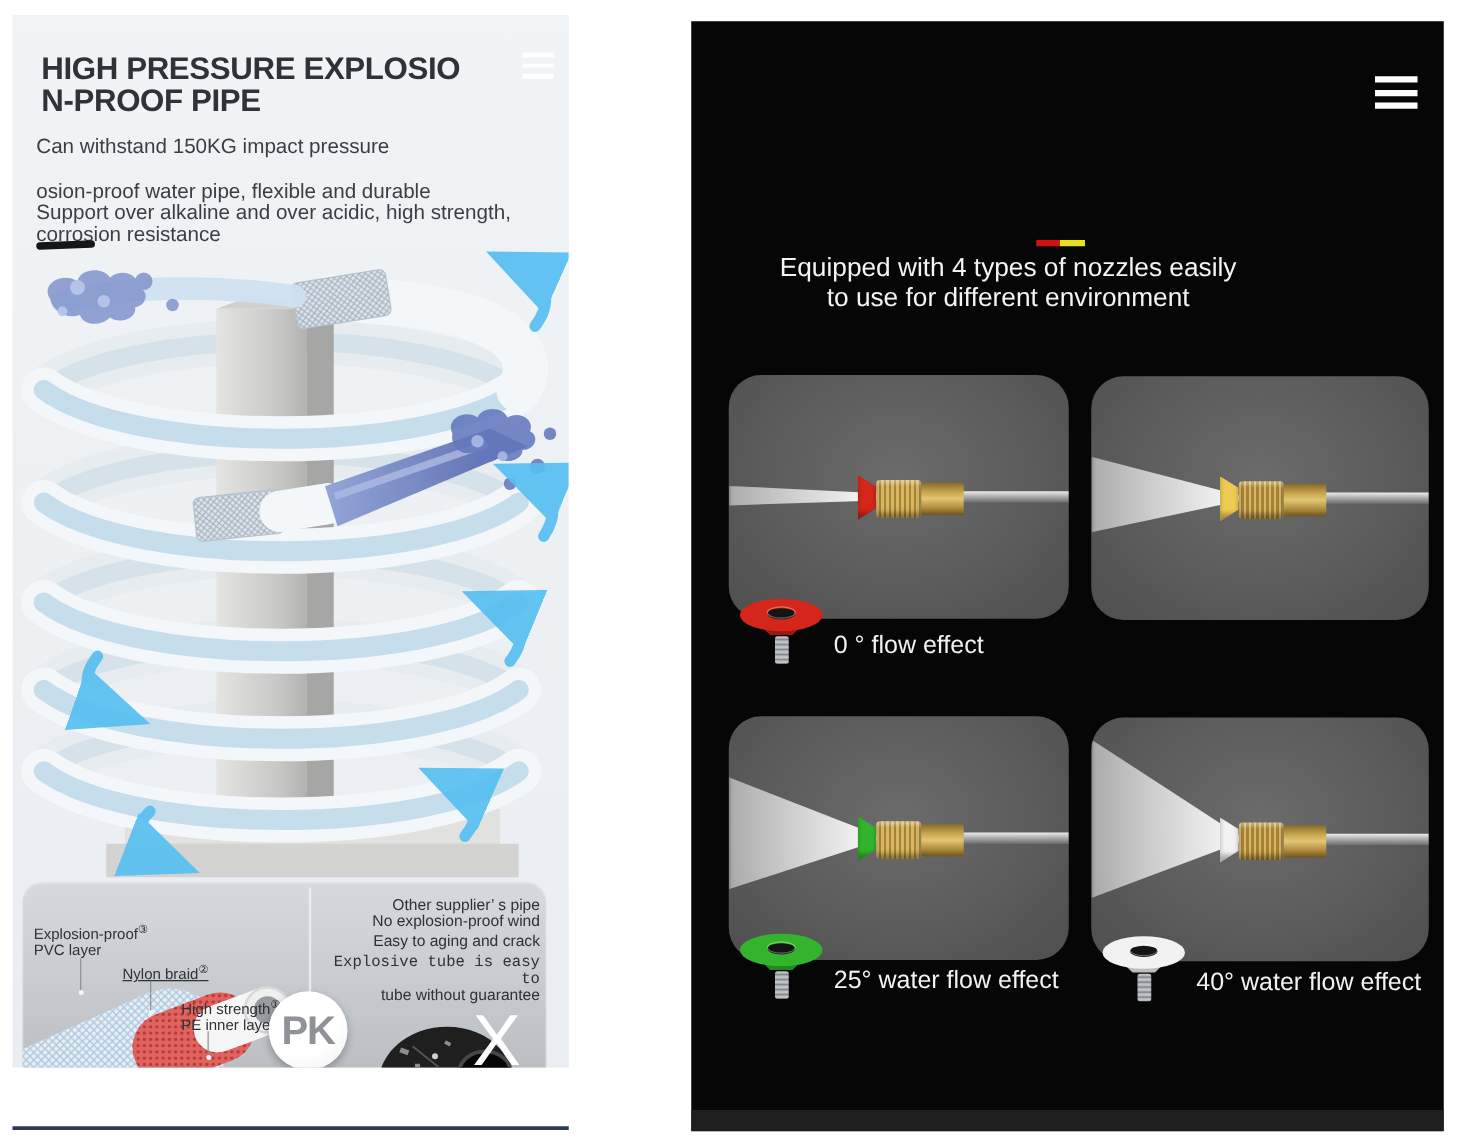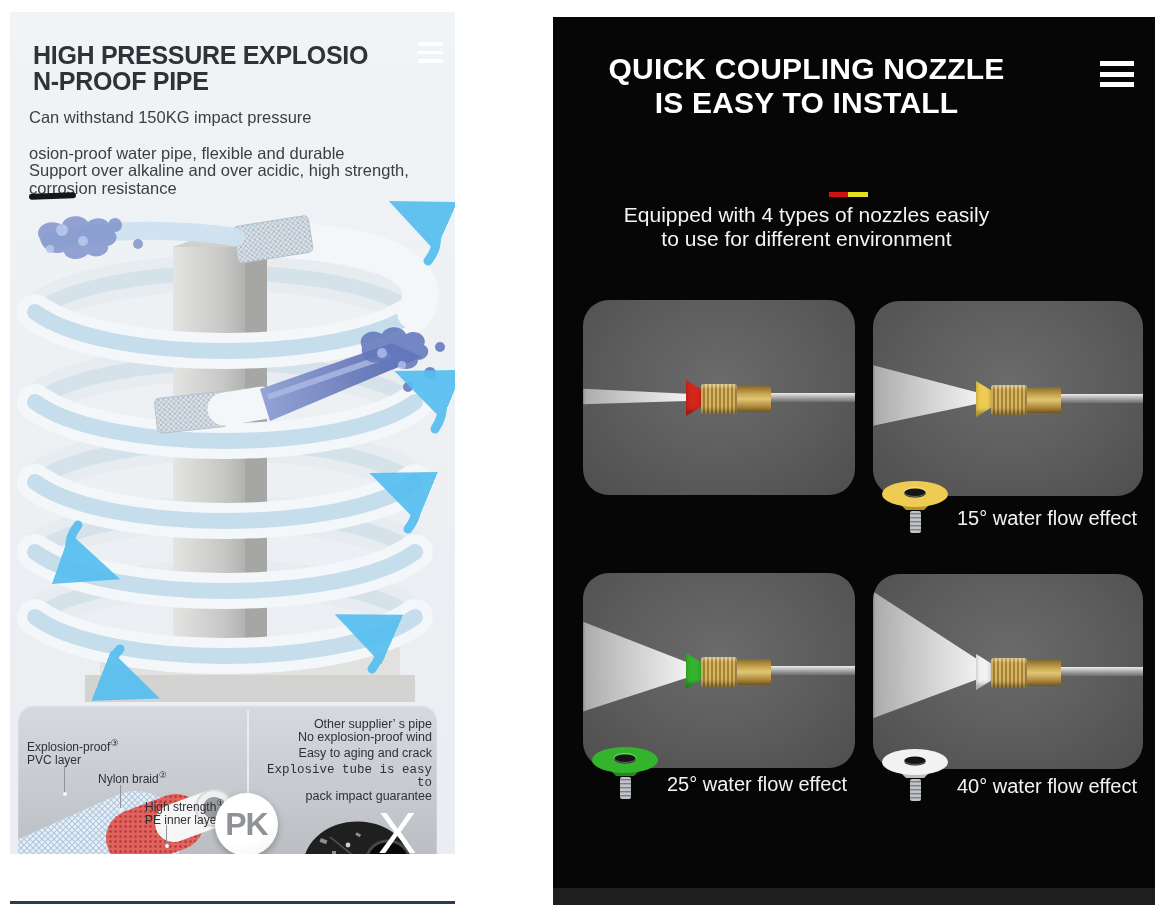--- a/index.html
+++ b/index.html
@@ -246,39 +246,39 @@
       <circle cx="196" cy="59" r="18" fill="#efefef" stroke="#d8d8d8" stroke-width="2"></circle>
       <circle cx="196" cy="59" r="11" fill="#989ca0"></circle>
     </svg>
 
     <div class="cc-label" style="left:9px; top:32px;">
       <span>Explosion-proof</span><sup>③</sup><br>
       <span>PVC layer</span>
     </div>
     <div class="cc-lead" style="left:46px; top:62px; height:26px;"></div>
 
-    <div class="cc-label" style="left:80px; top:64px;">
+    <div class="cc-label" style="left:80px; top:64px;text-decoration:underline;">
       <span>Nylon braid</span><sup>②</sup>
     </div>
     <div class="cc-lead" style="left:102px; top:80px; height:24px;"></div>
 
     <div class="cc-label" style="left:127px; top:92px;">
       <span>High strength</span><sup>①</sup><br>
       <span>PE inner layer</span>
     </div>
     <div class="cc-lead" style="left:148px; top:120px; height:20px;"></div>
 
     <div class="pk-circle">PK</div>
 
     <div class="cc-right-text">
       <span class="l">Other supplier’ s  pipe</span>
       <span class="l g1">No explosion-proof wind</span>
       <span class="l g2">Easy to aging and crack</span>
       <span class="l g3">Explosive tube is easy to</span>
-      <span class="l">pack impact guarantee</span>
+      <span class="l">tube without guarantee</span>
     </div>
 
     <svg class="pipe-bad" viewBox="0 0 132 84">
       <path d="M14,62 C10,44 24,24 46,16 C70,8 96,14 110,30 C122,44 122,60 110,70 C100,78 84,78 76,70 C62,80 44,82 32,74 C22,68 16,66 14,62 Z" fill="#1f1f1f"></path>
       <ellipse cx="98" cy="50" rx="21" ry="18" fill="#070707" stroke="#474747" stroke-width="3"></ellipse>
       <g fill="#8e8e8e">
         <rect x="30" y="30" width="7" height="4" transform="rotate(20 33 32)"></rect>
         <rect x="52" y="56" width="6" height="4" transform="rotate(-15 55 58)"></rect>
         <rect x="66" y="24" width="5" height="3" transform="rotate(30 68 25)"></rect>
         <rect x="42" y="42" width="4" height="3"></rect>
@@ -292,24 +292,20 @@
 <div class="lp-bottomline"></div>
 
 <div class="panel-right">
 
   <div class="rp-menu">
     <div class="bar"></div>
     <div class="bar"></div>
     <div class="bar"></div>
   </div>
 
-  <div class="rp-title">
-    <span>QUICK COUPLING NOZZLE</span><br>
-    <span>IS EASY TO INSTALL</span>
-  </div>
 
   <div class="rp-divider">
     <span class="red" style="background: rgb(208, 17, 16);"></span><span class="yel" style="background: rgb(231, 224, 26);"></span>
   </div>
 
   <div class="rp-sub">
     <span>Equipped with 4 types of nozzles easily</span><br>
     <span>to use for different environment</span>
   </div>
 
@@ -335,25 +331,25 @@
     <div class="tip"></div>
   </div>
   <div class="spray-card sc2 sc4" style="left: 320px; top: 557px; --cap: #f2f2f2; --capdark: #bdbdbd;">
     <div class="spray spray-40"></div>
     <div class="rod"></div>
     <div class="coupler-collar"></div>
     <div class="coupler-hex"></div>
     <div class="tip"></div>
   </div>
 
-  <div class="nozzle-row" style="left: 320px; top: 462px; width: 270px; --cap: #eecb52; --capdark: #bd942b;">
+  <div class="nozzle-row" style="left: 30px; top: 460px; width: 272px; --cap: #d5261b; --capdark: #9e1710;">
     <svg class="nozzle-icon">
         <use href="#nozzleIcon"></use>
       </svg>
-    <span class="nozzle-label">15° water flow effect</span>
+    <span class="nozzle-label">0 ° flow effect</span>
   </div>
   <div class="nozzle-row" style="left: 30px; top: 728px; width: 272px; --cap: #33b42c; --capdark: #1f8a1b;">
     <svg class="nozzle-icon">
         <use href="#nozzleIcon"></use>
       </svg>
     <span class="nozzle-label">25° water flow effect</span>
   </div>
   <div class="nozzle-row" style="left: 320px; top: 730px; width: 270px; --cap: #f2f2f2; --capdark: #bdbdbd;">
     <svg class="nozzle-icon">
         <use href="#nozzleIcon"></use>

